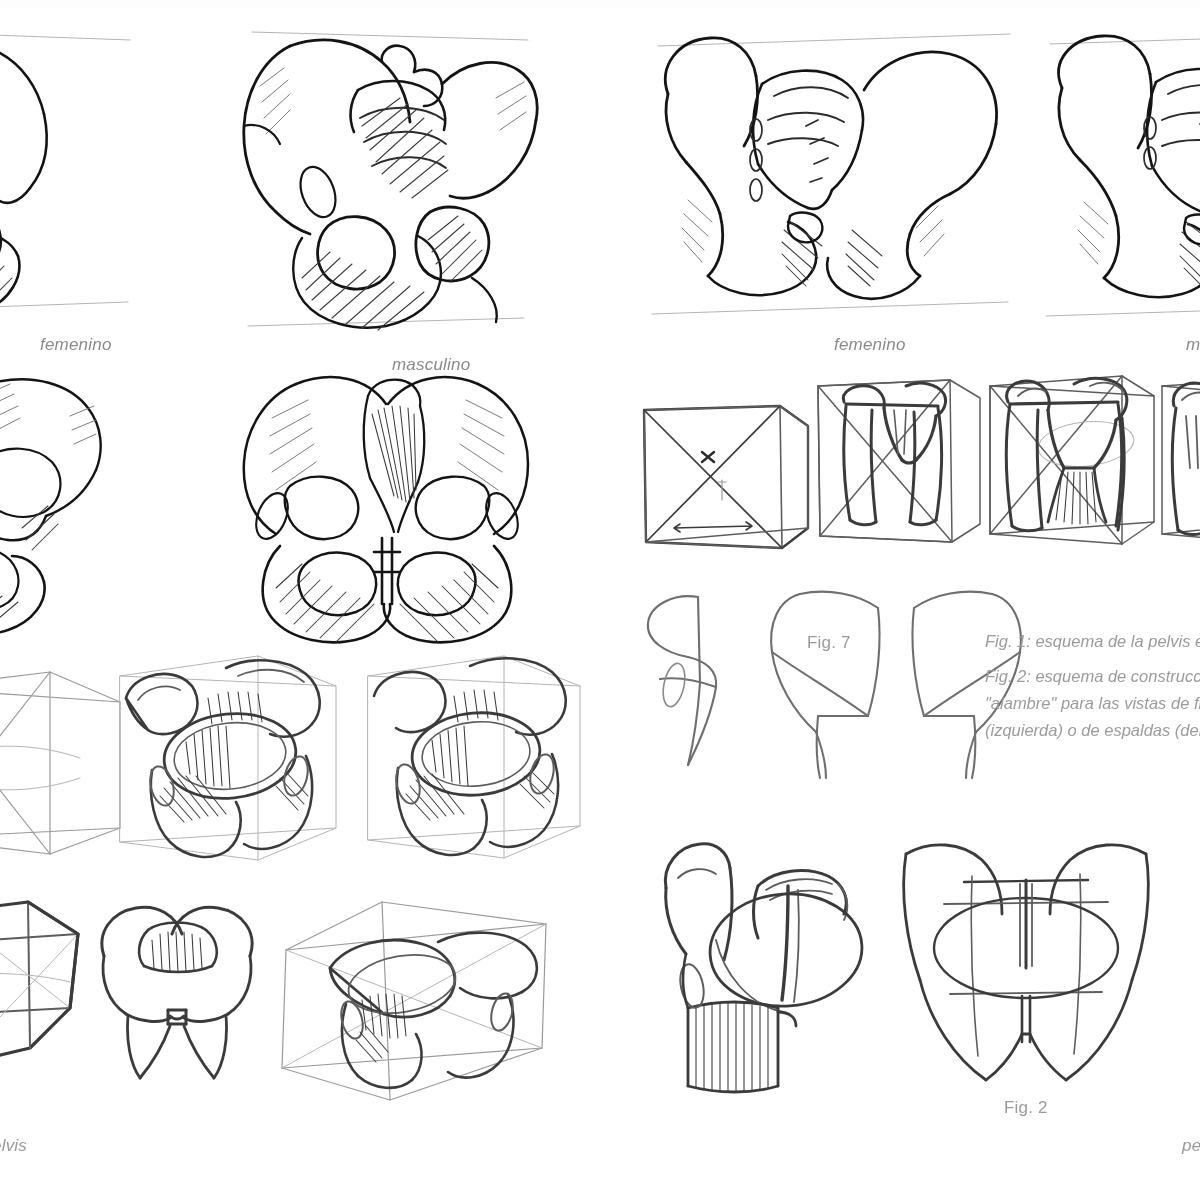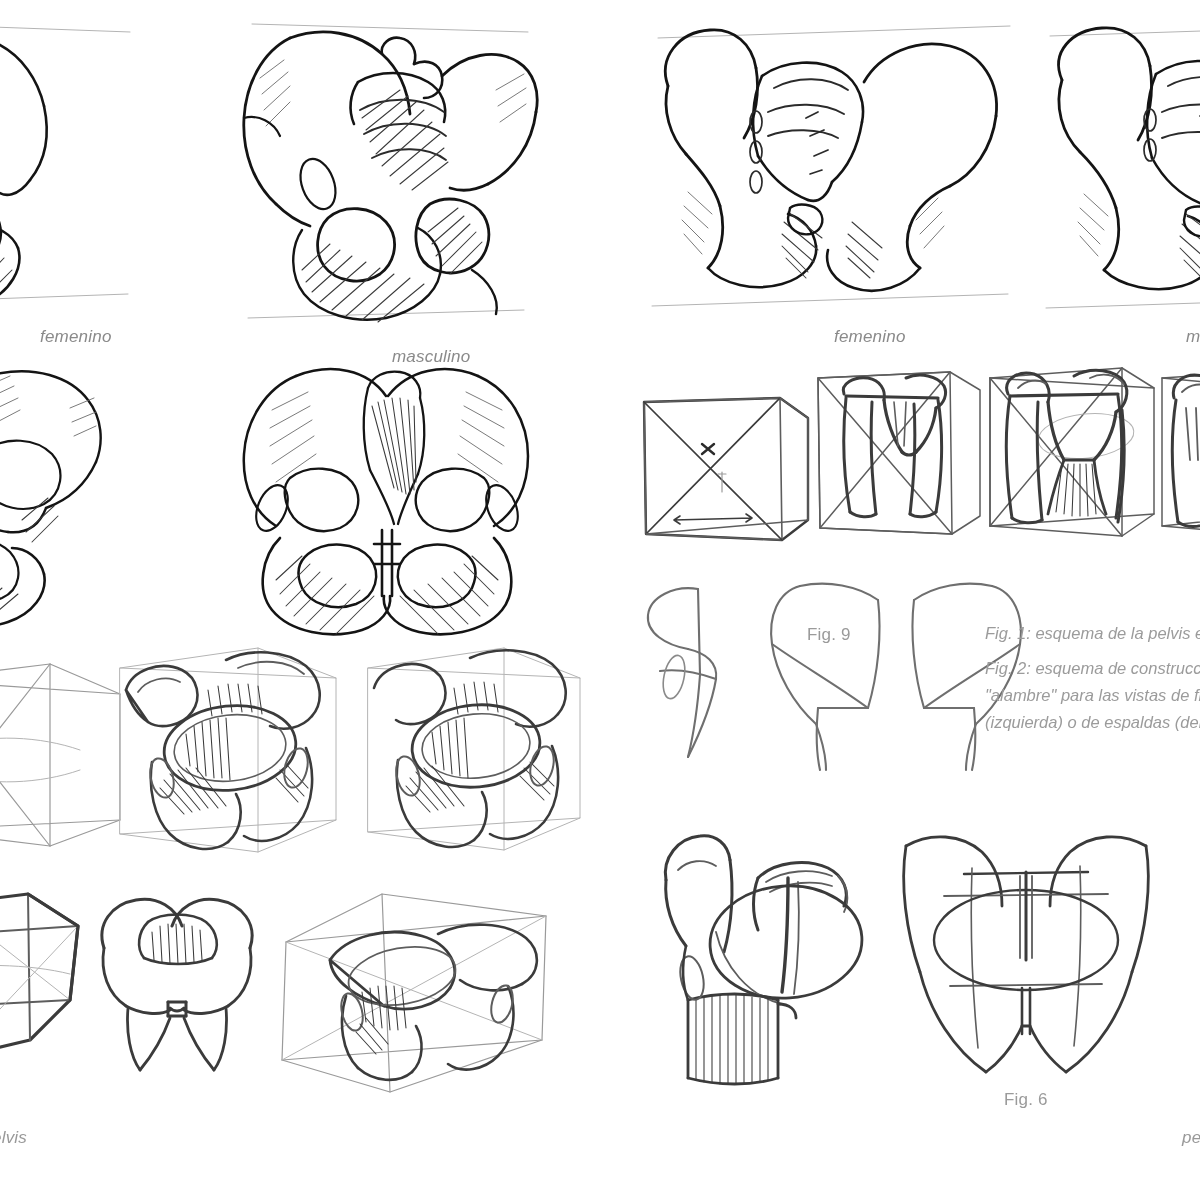--- a/index.html
+++ b/index.html
@@ -2,21 +2,21 @@
 <html><head>
 <meta charset="utf-8">
 <title>Pelvis anatomy study sheet</title>
 <style>
   html,body{margin:0;padding:0;background:#ffffff;}
   body{
     width:1200px;height:1200px;overflow:hidden;position:relative;
     font-family:"Liberation Sans","DejaVu Sans",sans-serif;
     background:#fdfdfd;
   }
-  .sheet{position:absolute;inset:0;background:#f97316;}
+  .sheet{position:absolute;inset:0;background:#f97316;margin-top:8px;}
   .page{position:absolute;top:0;bottom:0;overflow:hidden;background:#ffffff;}
   .page-left{left:0;width:600px;}
   .page-right{left:600px;width:600px;}
 
   .fig{position:absolute;}
   svg{display:block;overflow:visible;}
 
   
   .ink   {fill:none;stroke:#141414;stroke-linecap:round;stroke-linejoin:round;}
   .ink2  {fill:none;stroke:#2b2b2b;stroke-linecap:round;stroke-linejoin:round;}
@@ -701,21 +701,21 @@
           <path d="M96 14 C68 8 38 14 18 28"></path>
           <path d="M18 28 C14 62 18 102 28 136"></path>
           <path d="M28 136 L78 136"></path>
           <path d="M80 152 C74 168 70 184 70 198"></path>
           <path d="M78 136 C80 158 80 180 76 198"></path>
           <path d="M124 72 C96 92 58 114 28 136"></path>
         </g>
       </svg>
     </div>
 
-    <div class="caption lbl-fig" style="left:207px;top:625px;">Fig. 9</div>
+    <div class="caption lbl-fig" style="left:207px;top:625px;">Fig. 7</div>
 
     <div class="note-block" style="left:385px;top:620px;">
       <div>Fig. 1: esquema de la pelvis e</div>
       <div style="margin-top:8px;">Fig. 2: esquema de construcc</div>
       <div>"alambre" para las vistas de fr</div>
       <div>(izquierda) o de espaldas (der</div>
     </div>
 
     <div class="fig" style="left:52px;top:820px;">
       <svg width="250" height="270" viewBox="0 0 250 270">
@@ -807,18 +807,18 @@
         <g class="pencil" stroke-width="1.8">
           <path d="M124 48 L124 130 M136 48 L136 130"></path>
           <path d="M126 160 L126 206 M134 160 L134 206"></path>
         </g>
         <g class="pencilD" stroke-width="2.6">
           <path d="M126 160 L126 206 M134 160 L134 206"></path>
         </g>
       </svg>
     </div>
 
-    <div class="caption lbl-fig" style="left:404px;top:1090px;">Fig. 6</div>
+    <div class="caption lbl-fig" style="left:404px;top:1090px;">Fig. 2</div>
 
     <div class="caption lbl-foot" style="left:582px;top:1128px;">pelv</div>
   </div>
 
 </div>
 
 </body></html>

